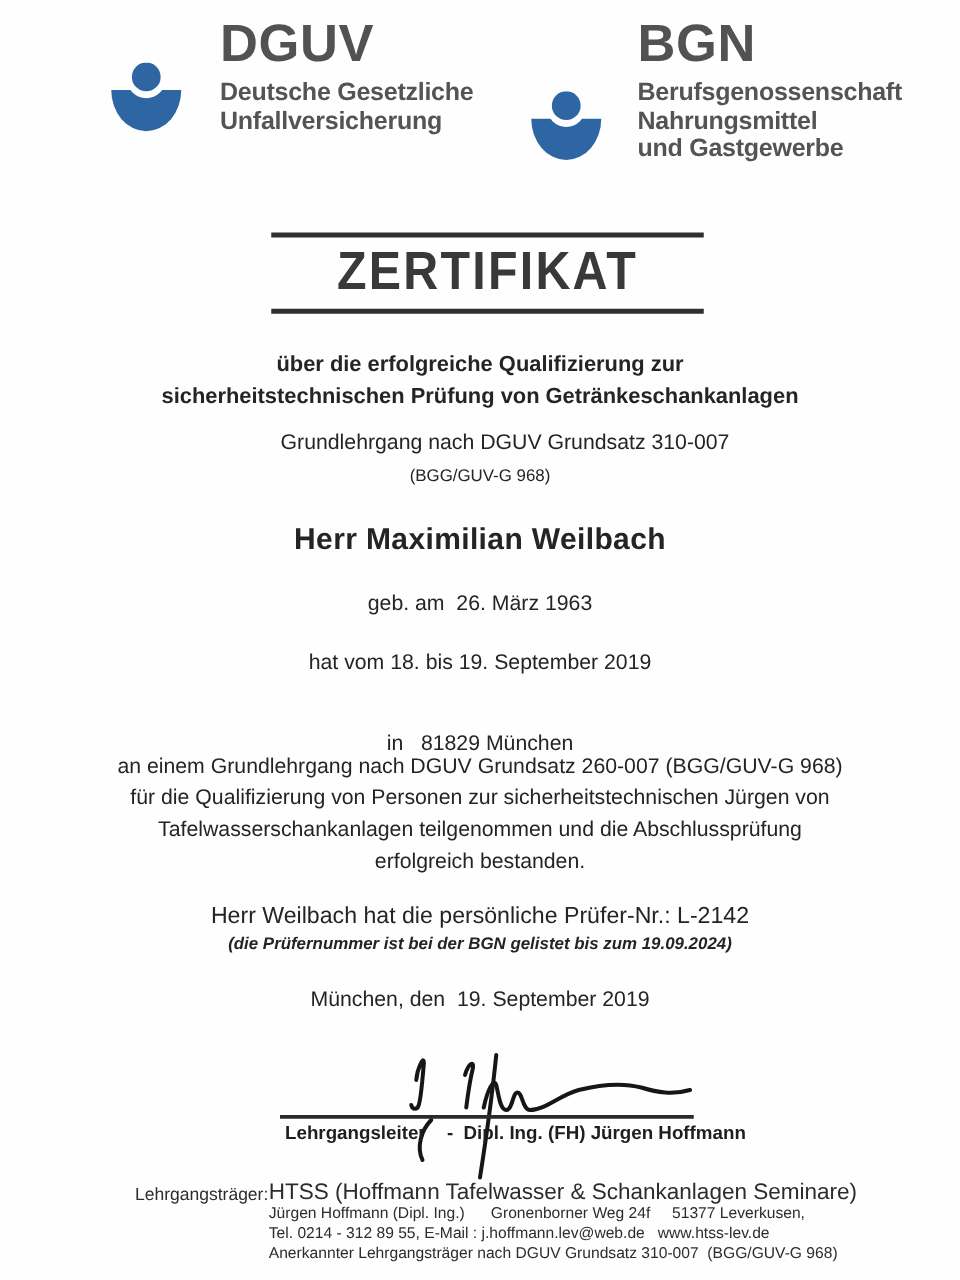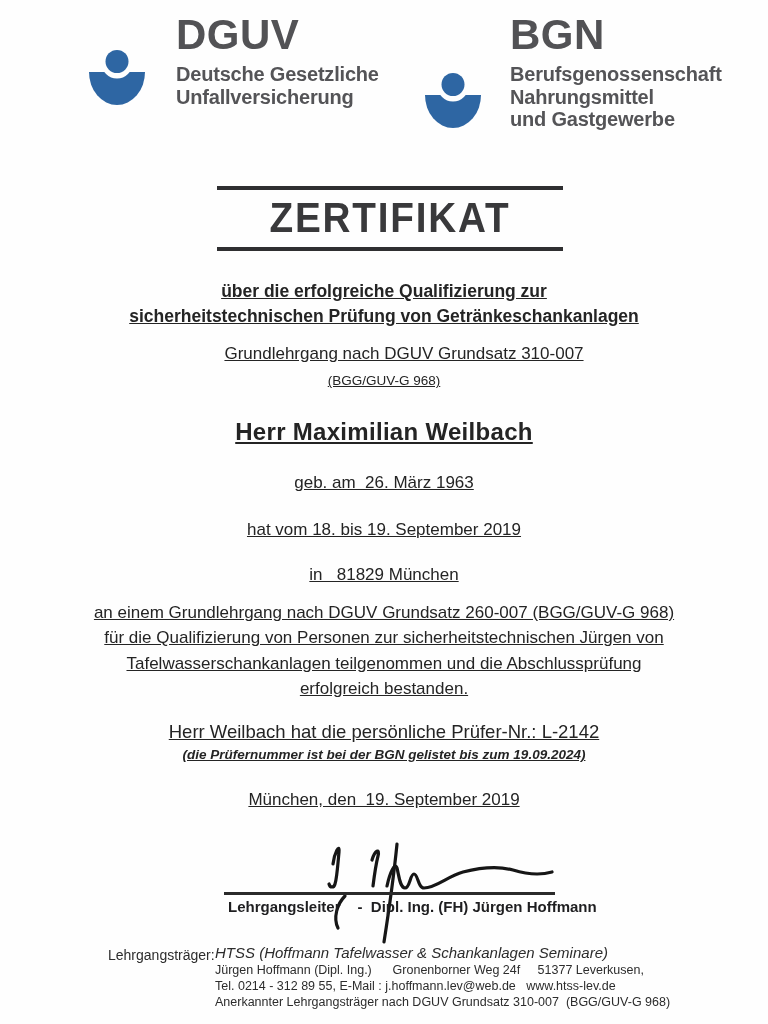--- a/index.html
+++ b/index.html
@@ -6,21 +6,21 @@
   html,body { width:768px; height:1024px; }
   body {
     position:relative;
     background:#fefefe;
     font-family:"Liberation Sans","DejaVu Sans",sans-serif;
     color:#242424;
     overflow:hidden;
   }
   .abs { position:absolute; }
   .pre { white-space:pre-wrap; }
-  .center { left:0; right:0; text-align:center;text-decoration:underline; }
+  .center { left:0; right:0; text-align:center; }
 
   
   .logo-group { display:flex;align-items:flex-end; }
   .logo-dguv { left:86px; top:3px; }
   .logo-bgn  { left:422px; top:3px; }
   .logo-dguv .logo-textcol { margin-left:28px; }
   .logo-bgn  .logo-textcol { margin-left:26px; }
   .logo-textcol { margin-top:11px; }
   .logo-acronym {
     font-size:42px; font-weight:bold; letter-spacing:0.5px;
@@ -43,38 +43,38 @@
 
   
   .t  { font-size:17px; }
   .t-intro1   { top:281px; font-weight:bold; font-size:17.5px; }
   .t-intro2   { top:306px; font-weight:bold; font-size:17.5px; }
   .t-course   { top:344px;padding-left:40px; }
   .t-ref      { top:373px; font-size:13.5px; }
   .t-recipient{ top:418px; font-size:24px; font-weight:bold; letter-spacing:0.3px; }
   .t-birth    { top:473px; }
   .t-period   { top:520px; }
-  .t-location { top:565px; }
+  .t-location { top:585px; }
   .t-body     { top:600px; line-height:25.3px; }
   .t-examiner { top:721px; font-size:18.5px; }
   .t-note     { top:747px; font-size:13.5px; font-style:italic; font-weight:600; }
   .t-placedate{ top:790px; }
 
   
   .sig-svg  { left:298px; top:830px; }
   .sig-line { left:224px; top:892px; width:331px; height:3px; background:#2a2a2a; }
   .sig-row  {
     left:228px; top:898px; display:flex; gap:17px;
     font-size:15px; font-weight:600; color:#1e1e20;
   }
 
   
   .footer-label { left:108px; top:947px; font-size:14px; color:#2c2c2c; }
   .footer-block { left:215px; top:945px; color:#2c2c2c; }
-  .footer-line1 { font-size:15px; line-height:16.5px;font-style:italic; }
+  .footer-line1 { font-size:18px; line-height:16.5px; }
   .footer-line  { font-size:12.5px; line-height:16.2px; }
 </style>
 </head>
 <body>
 
 <div>
 
   <div class="abs logo-group logo-dguv">
     <svg width="62" height="58" viewBox="0 0 62 58">
       <path d="M3,22 L59,22 A28,33 0 0,1 3,22 Z" fill="#2e66a3"></path>

